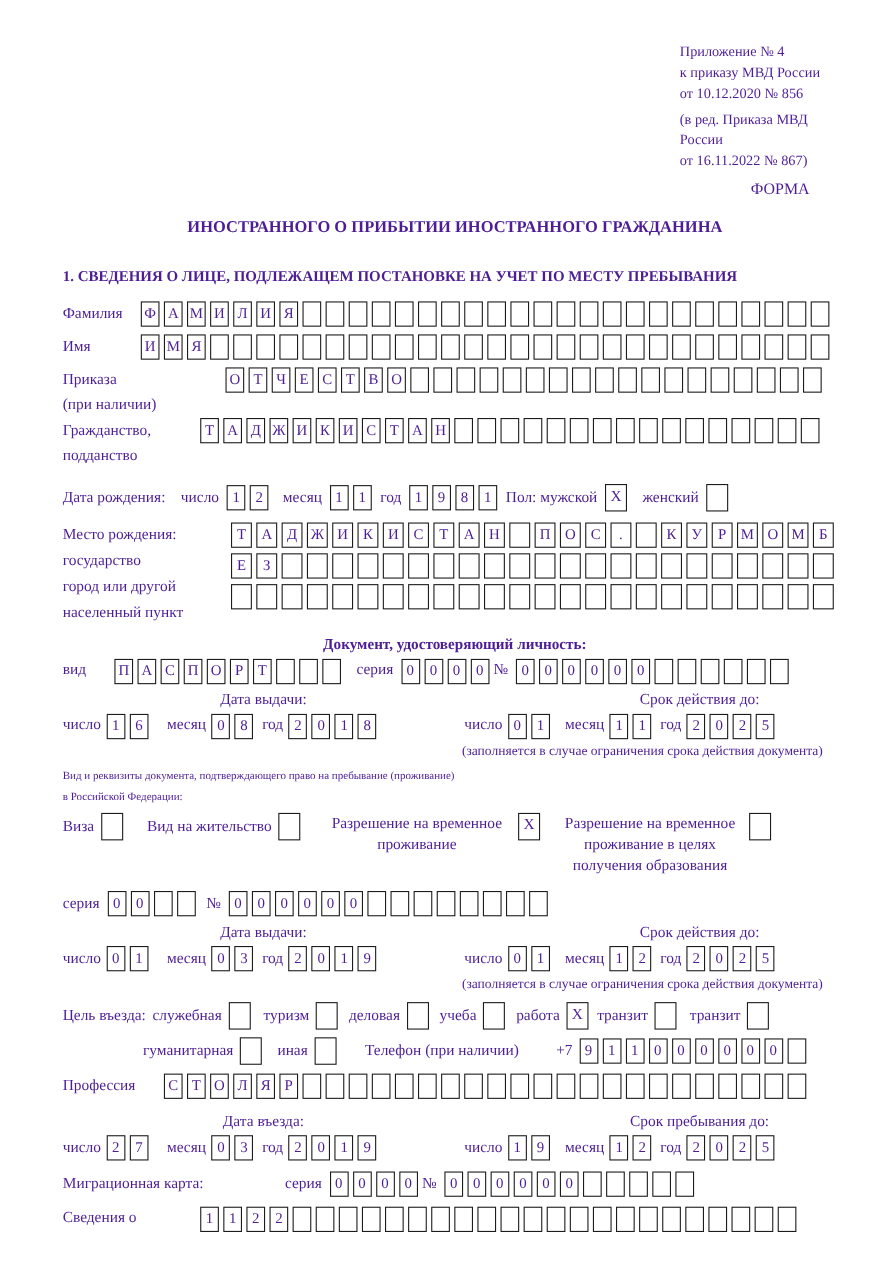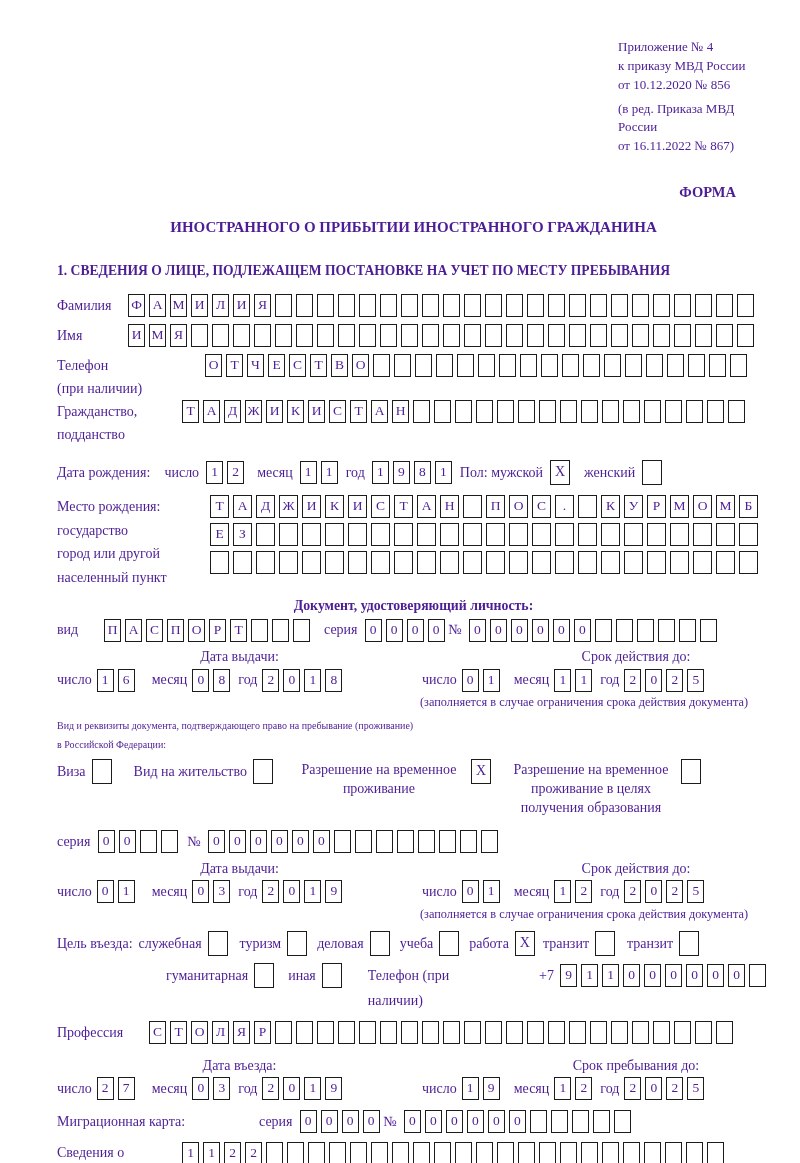--- a/index.html
+++ b/index.html
@@ -3,21 +3,21 @@
 <meta charset="utf-8">
 <style>
   html,body{margin:0;padding:0;background:#e8e8e8;}
   .page{
     width:800px;height:1163px;background:#ffffff;margin:0 auto;
     font-family:"Liberation Serif","DejaVu Serif",serif;color:#4c1d95;
     box-sizing:border-box;padding:38px 30px 0 57px;position:relative;overflow:hidden;
   }
   .annex{margin-left:561px;font-size:13px;line-height:1.45;}
   .annex-note{margin-left:561px;font-size:13px;line-height:1.45;margin-top:5px;}
-  .forma{text-align:right;padding-right:34px;font-weight:bold;font-size:14.5px;margin-top:28px;}
+  .forma{text-align:right;padding-right:34px;font-weight:normal;font-size:14.5px;margin-top:8px;}
   .title{text-align:center;font-weight:bold;font-size:15px;line-height:1.6;margin-top:14px;}
   .blank{display:inline-block;width:58px;border-bottom:2px solid #333;height:0.9em;margin-left:8px;}
   .section{font-weight:bold;font-size:13.6px;margin-top:24px;white-space:nowrap;}
   .frow{display:flex;align-items:flex-start;margin-top:6px;}
   .flabel{flex:none;font-size:14px;line-height:24px;}
   .flabel .l2{line-height:22px;}
   .cells{display:flex;flex-wrap:nowrap;}
   .cell{
     flex:none;display:inline-block;box-sizing:border-box;width:17px;height:23px;
     border:1.6px solid #1c1c1c;margin-right:4px;text-align:center;
@@ -138,21 +138,21 @@
         <span class="cell"></span>
         <span class="cell"></span>
         <span class="cell"></span>
         <span class="cell"></span>
         <span class="cell"></span>
       </div>
   </div>
 
   <div class="frow">
     <div class="flabel" style="width:148px;">
-      <div>Телефон</div>
+      <div>Приказа</div>
       <div class="l2">(при наличии)</div>
     </div>
     <div class="cells">
         <span class="cell">О</span>
         <span class="cell">Т</span>
         <span class="cell">Ч</span>
         <span class="cell">Е</span>
         <span class="cell">С</span>
         <span class="cell">Т</span>
         <span class="cell">В</span>
@@ -535,21 +535,21 @@
       <span class="optlabel">транзит</span>
       <span class="cbox"></span>
     </span>
     <span class="opt" style="margin-left:12px;">
       <span class="optlabel">транзит</span>
       <span class="cbox"></span>
     </span>
   </div>
 
   <div class="optrow" style="margin-top:7px;">
-    <span class="opt" style="margin-left:109px;">
+    <span class="opt" style="margin-left:73px;">
       <span class="optlabel">гуманитарная</span>
       <span class="cbox"></span>
     </span>
     <span class="opt" style="margin-left:14px;">
       <span class="optlabel">иная</span>
       <span class="cbox"></span>
     </span>
     <span class="optlabel" style="margin-left:26px;">Телефон (при наличии)</span>
     <span class="optlabel" style="margin-left:28px;">+7</span>
     <span class="cells" style="margin-top:1px;">

